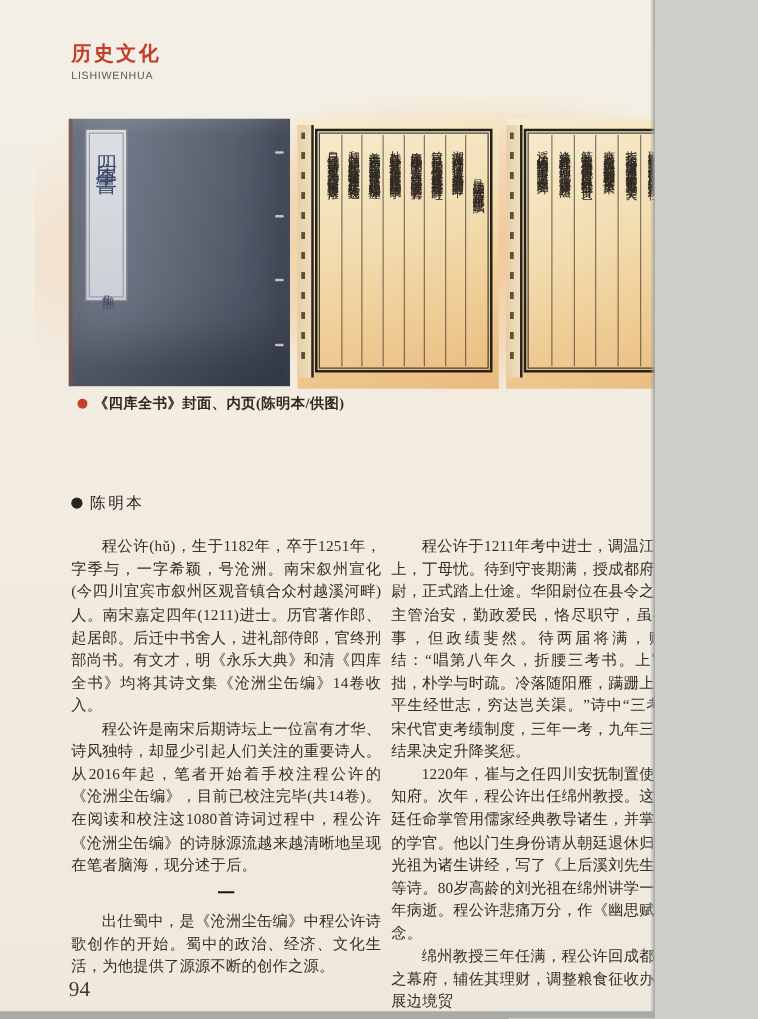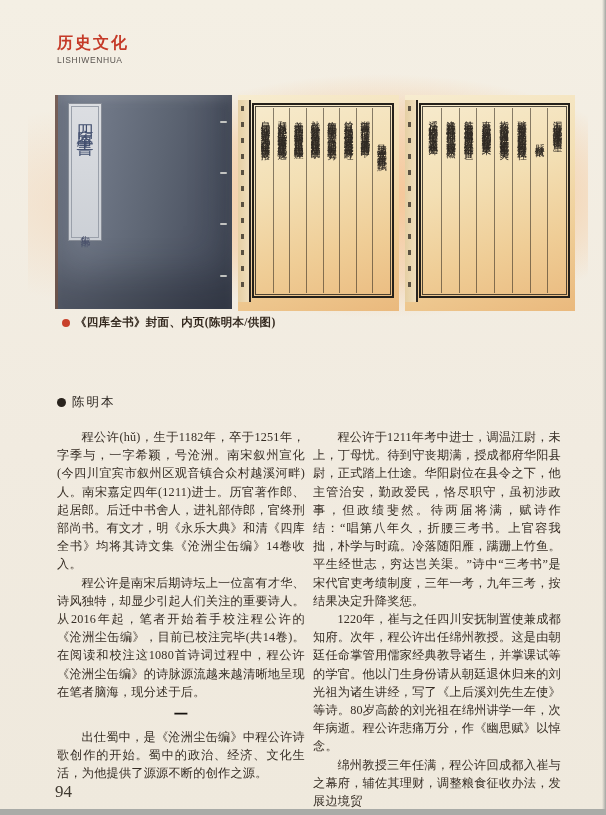--- a/index.html
+++ b/index.html
@@ -1,17 +1,17 @@
 <!DOCTYPE html>
 <html><head>
 <meta charset="utf-8">
 <style>
   html,body{margin:0;padding:0;background:#cfcfcb;}
   .page{
-    position:relative;width:606px;height:815px;overflow:hidden;
+    position:relative;width:524px;height:815px;overflow:hidden;
     background:linear-gradient(180deg,#f4efe4 0%,#f1ebe0 55%,#efe9dd 100%);
     font-family:"Liberation Serif",serif;
   }
   .edge-right{position:absolute;right:0;top:0;width:4px;height:100%;
     background:linear-gradient(90deg,rgba(160,162,158,0),#a3a5a1);}
   .edge-bottom{position:absolute;bottom:0;left:0;width:100%;height:6px;background:#a9aba7;}
   .peach{position:absolute;left:28px;top:68px;width:560px;height:272px;pointer-events:none;
     background:
       radial-gradient(ellipse 62% 56% at 63% 47%, rgba(245,196,148,.95), rgba(245,203,160,.55) 55%, rgba(245,203,160,0) 80%),
       radial-gradient(ellipse 46% 52% at 16% 50%, rgba(242,206,170,.55), rgba(242,206,170,0) 72%);}

